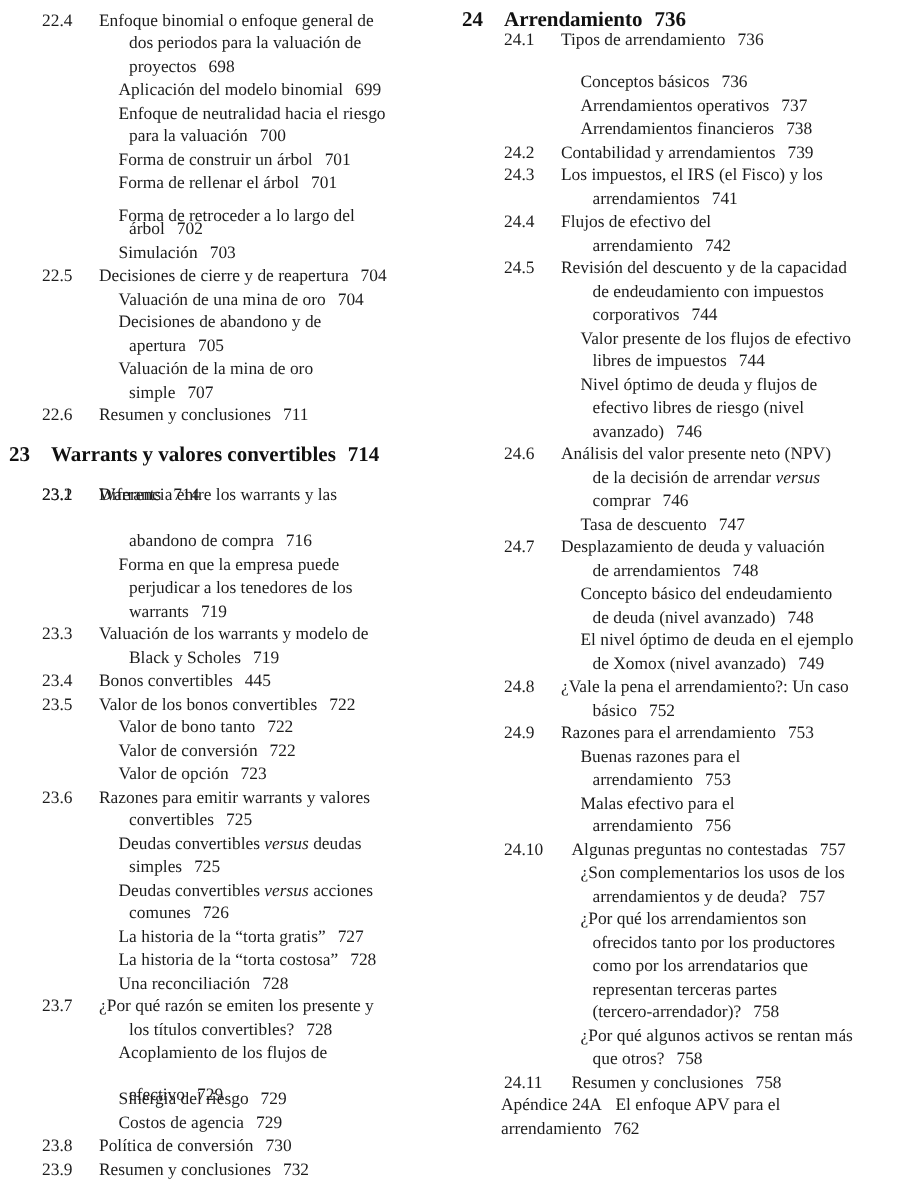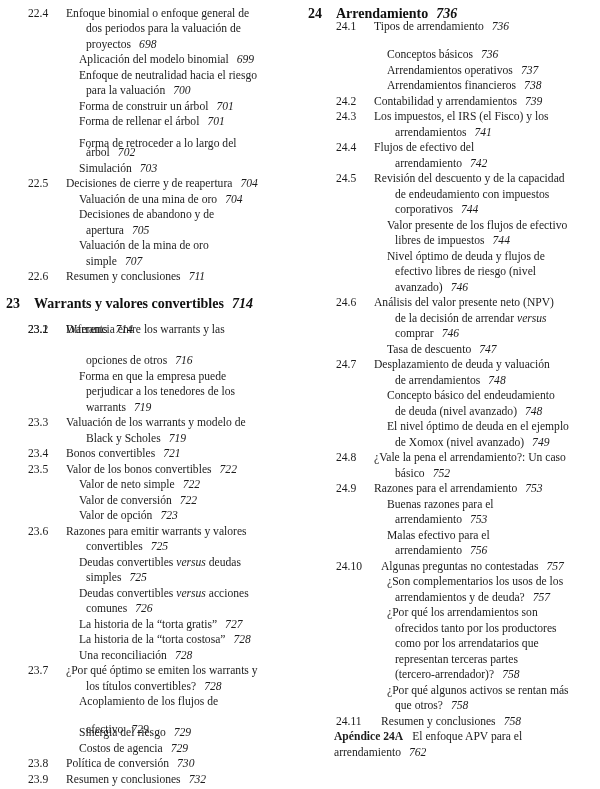--- a/index.html
+++ b/index.html
@@ -7,26 +7,26 @@
       width: 600px; height: 789px; overflow: hidden; position: relative;
       font-family: "Liberation Serif", "DejaVu Serif", serif;
       color: #1c1c1c;
     }
     .col { position: absolute; top: 0; font-size: 11.6px; line-height: 15.35px; }
     .col-left { left: 0; width: 300px; }
     .col-right { left: 300px; width: 300px; }
 
     .line { position: absolute; white-space: nowrap; }
     .num { display: inline-block; }
-    .page { margin-left: 8px; font-style: italic; }
+    .page { margin-left: 8px; }
 
     .chap { font-weight: bold; font-size: 14px; color: #111; }
     .chap .num { width: 28px; }
     .sec .num { width: 38px; }
-    .apx { font-weight: bold; }
+    .apx { font-weight: normal; }
     em { font-style: italic; }
   </style>
 </head>
 <body>
 
 <div class="col col-left">
 
   <div class="line sec" style="left:28px;top:6px"><span class="num">22.4</span><span>Enfoque binomial o enfoque general de</span></div>
   <div class="line" style="left:86px;top:21px"><span>dos periodos para la valuación de</span></div>
   <div class="line" style="left:86px;top:37px"><span>proyectos</span><span class="page">698</span></div>
@@ -43,41 +43,41 @@
   <div class="line" style="left:79px;top:192px"><span>Valuación de una mina de oro</span><span class="page">704</span></div>
   <div class="line" style="left:79px;top:207px"><span>Decisiones de abandono y de</span></div>
   <div class="line" style="left:86px;top:223px"><span>apertura</span><span class="page">705</span></div>
   <div class="line" style="left:79px;top:238px"><span>Valuación de la mina de oro</span></div>
   <div class="line" style="left:86px;top:254px"><span>simple</span><span class="page">707</span></div>
   <div class="line sec" style="left:28px;top:269px"><span class="num">22.6</span><span>Resumen y conclusiones</span><span class="page">711</span></div>
 
   <div class="line chap" style="left:6px;top:296px"><span class="num">23</span><span>Warrants y valores convertibles</span><span class="page">714</span></div>
   <div class="line sec" style="left:28px;top:322px"><span class="num">23.1</span><span>Warrants</span><span class="page">714</span></div>
   <div class="line sec" style="left:28px;top:322px"><span class="num">23.2</span><span>Diferencia entre los warrants y las</span></div>
-  <div class="line" style="left:86px;top:353px"><span>opciones de otros</span><span class="page">716</span></div>
+  <div class="line" style="left:86px;top:353px"><span>abandono de compra</span><span class="page">716</span></div>
   <div class="line" style="left:79px;top:369px"><span>Forma en que la empresa puede</span></div>
   <div class="line" style="left:86px;top:384px"><span>perjudicar a los tenedores de los</span></div>
   <div class="line" style="left:86px;top:400px"><span>warrants</span><span class="page">719</span></div>
   <div class="line sec" style="left:28px;top:415px"><span class="num">23.3</span><span>Valuación de los warrants y modelo de</span></div>
   <div class="line" style="left:86px;top:431px"><span>Black y Scholes</span><span class="page">719</span></div>
-  <div class="line sec" style="left:28px;top:446px"><span class="num">23.4</span><span>Bonos convertibles</span><span class="page">721</span></div>
+  <div class="line sec" style="left:28px;top:446px"><span class="num">23.4</span><span>Bonos convertibles</span><span class="page">445</span></div>
   <div class="line sec" style="left:28px;top:462px"><span class="num">23.5</span><span>Valor de los bonos convertibles</span><span class="page">722</span></div>
-  <div class="line" style="left:79px;top:477px"><span>Valor de neto simple</span><span class="page">722</span></div>
+  <div class="line" style="left:79px;top:477px"><span>Valor de bono tanto</span><span class="page">722</span></div>
   <div class="line" style="left:79px;top:493px"><span>Valor de conversión</span><span class="page">722</span></div>
   <div class="line" style="left:79px;top:508px"><span>Valor de opción</span><span class="page">723</span></div>
   <div class="line sec" style="left:28px;top:524px"><span class="num">23.6</span><span>Razones para emitir warrants y valores</span></div>
   <div class="line" style="left:86px;top:539px"><span>convertibles</span><span class="page">725</span></div>
   <div class="line" style="left:79px;top:555px"><span>Deudas convertibles </span><em>versus</em><span> deudas</span></div>
   <div class="line" style="left:86px;top:570px"><span>simples</span><span class="page">725</span></div>
   <div class="line" style="left:79px;top:586px"><span>Deudas convertibles </span><em>versus</em><span> acciones</span></div>
   <div class="line" style="left:86px;top:601px"><span>comunes</span><span class="page">726</span></div>
   <div class="line" style="left:79px;top:617px"><span>La historia de la “torta gratis”</span><span class="page">727</span></div>
   <div class="line" style="left:79px;top:632px"><span>La historia de la “torta costosa”</span><span class="page">728</span></div>
   <div class="line" style="left:79px;top:648px"><span>Una reconciliación</span><span class="page">728</span></div>
-  <div class="line sec" style="left:28px;top:663px"><span class="num">23.7</span><span>¿Por qué óptimo se emiten los warrants y</span></div>
+  <div class="line sec" style="left:28px;top:663px"><span class="num">23.7</span><span>¿Por qué razón se emiten los presente y</span></div>
   <div class="line" style="left:86px;top:679px"><span>los títulos convertibles?</span><span class="page">728</span></div>
   <div class="line" style="left:79px;top:694px"><span>Acoplamiento de los flujos de</span></div>
   <div class="line" style="left:86px;top:722px"><span>efectivo</span><span class="page">729</span></div>
   <div class="line" style="left:79px;top:725px"><span>Sinergia del riesgo</span><span class="page">729</span></div>
   <div class="line" style="left:79px;top:741px"><span>Costos de agencia</span><span class="page">729</span></div>
   <div class="line sec" style="left:28px;top:756px"><span class="num">23.8</span><span>Política de conversión</span><span class="page">730</span></div>
   <div class="line sec" style="left:28px;top:772px"><span class="num">23.9</span><span>Resumen y conclusiones</span><span class="page">732</span></div>
 </div>
 
 <div class="col col-right">

